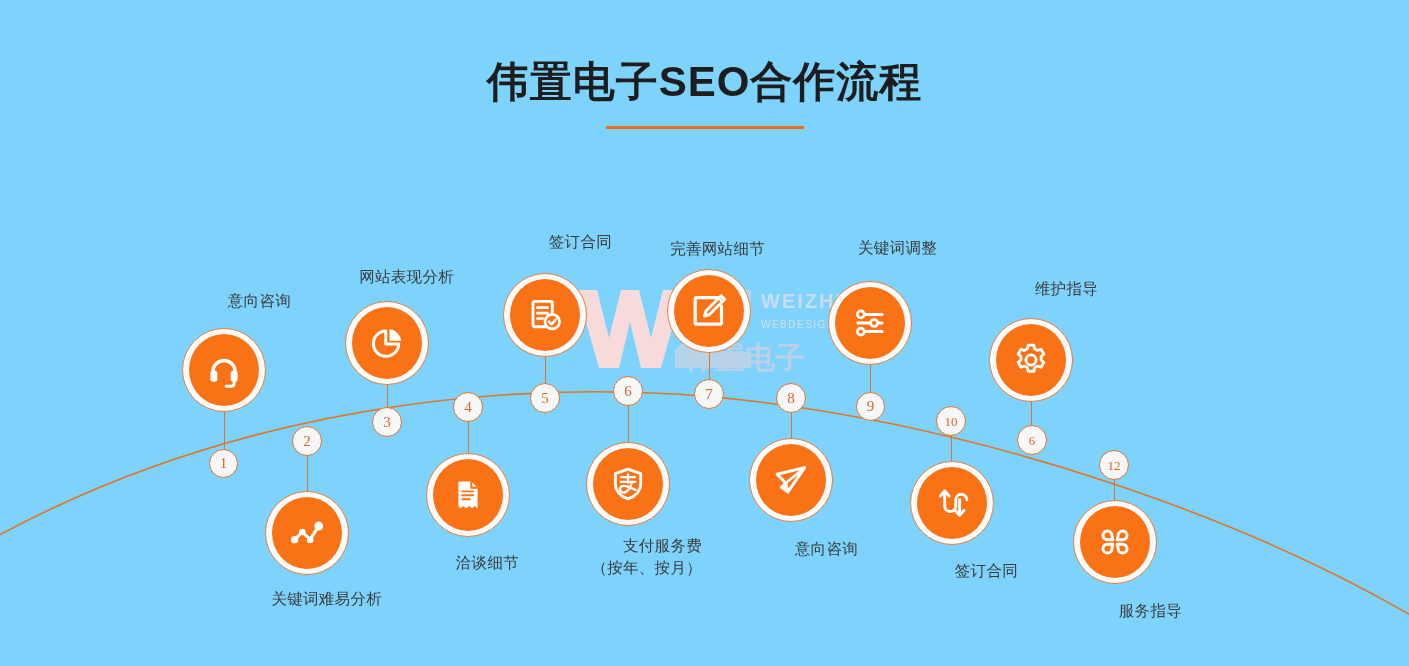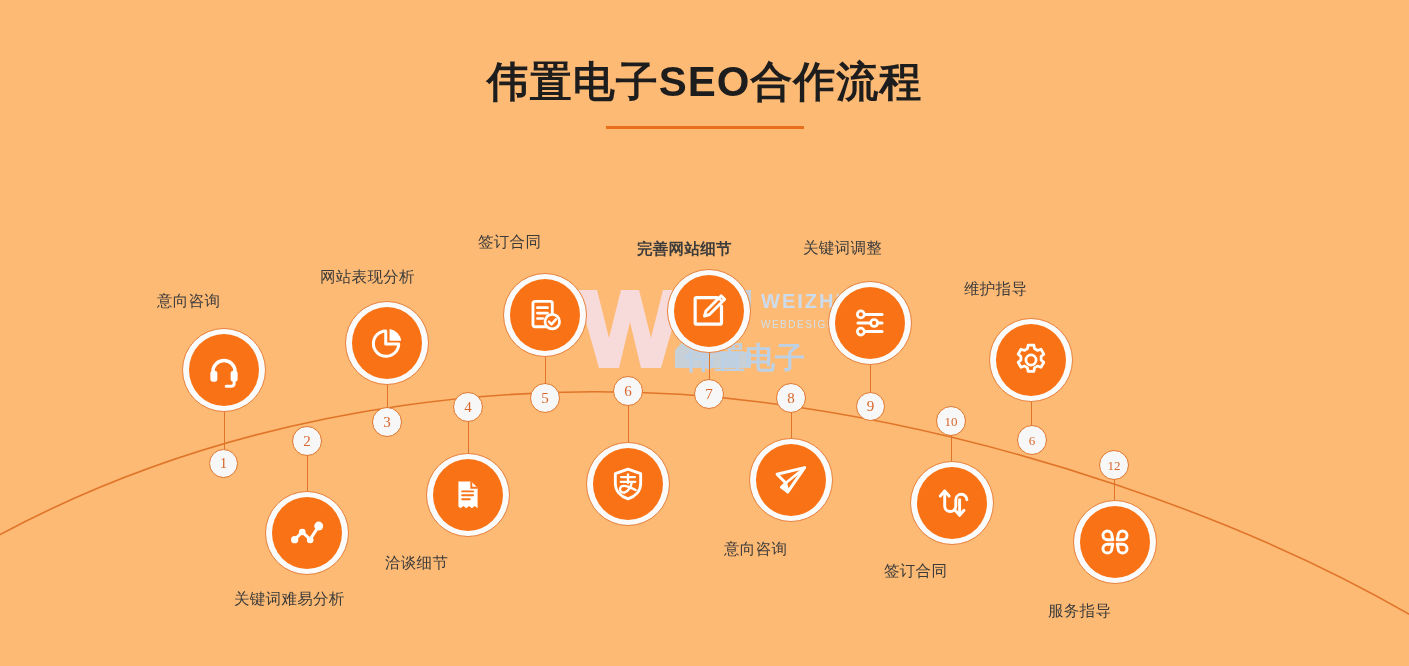--- a/index.html
+++ b/index.html
@@ -5,21 +5,21 @@
   * { box-sizing: border-box; margin: 0; padding: 0; }
   html, body {
     width: 1409px; height: 666px;
     background: #f5f5f5;
     font-family: "Liberation Sans", "DejaVu Sans", sans-serif;
     overflow: hidden;
   }
   #stage {
     position: relative;
     width: 1409px; height: 666px;
-    background: #fdba74;
+    background: #7dd3fc;
     padding-left: 28px;
   }
 
   
   .header {
     position: absolute; left: 0; top: 58px; width: 1409px;
     text-align: center;
   }
   .header h1 {
     font-size: 42px;
@@ -89,21 +89,21 @@
     width: 1px;
     background: #e0752a;
   }
 
   
   .lbl {
     position: absolute;
     font-size: 15.5px;
     color: #3b3b3b;
     white-space: pre;
-    text-align: left;
+    text-align: right;
     line-height: 1.45;
     letter-spacing: 0.3px;
   }
 </style>
 </head>
 <body>
 
 <div id="stage">
 
   <div class="header">
@@ -297,20 +297,22 @@
   <div class="marker" style="left:856px; top:392px; width:29px; height:29px;">9</div>
   <div class="marker small" style="left:936px; top:406px; width:30px; height:30px;">10</div>
   <div class="marker small" style="left:1017px; top:425px; width:30px; height:30px;">6</div>
   <div class="marker small" style="left:1099px; top:450px; width:30px; height:30px;">12</div>
 
   <div class="lbl" style="left:157px; top:290px; width:134px;">意向咨询</div>
   <div class="lbl" style="left:234px; top:588px; width:148px;">关键词难易分析</div>
   <div class="lbl" style="left:320px; top:266px; width:134px;">网站表现分析</div>
   <div class="lbl" style="left:385px; top:552px; width:134px;">洽谈细节</div>
   <div class="lbl" style="left:478px; top:231px; width:134px;">签订合同</div>
-  <div class="lbl" style="left:637px; top:238px; width:144px;font-weight:bold;">完善网站细节</div>
+  <div class="lbl" style="left:554px; top:535px; width:148px;">支付服务费
+（按年、按月）</div>
+  <div class="lbl" style="left:621px; top:238px; width:144px;">完善网站细节</div>
   <div class="lbl" style="left:724px; top:538px; width:134px;">意向咨询</div>
   <div class="lbl" style="left:803px; top:237px; width:134px;">关键词调整</div>
   <div class="lbl" style="left:884px; top:560px; width:134px;">签订合同</div>
   <div class="lbl" style="left:964px; top:278px; width:134px;">维护指导</div>
   <div class="lbl" style="left:1048px; top:600px; width:134px;">服务指导</div>
 
 </div>
 
 </body></html>

